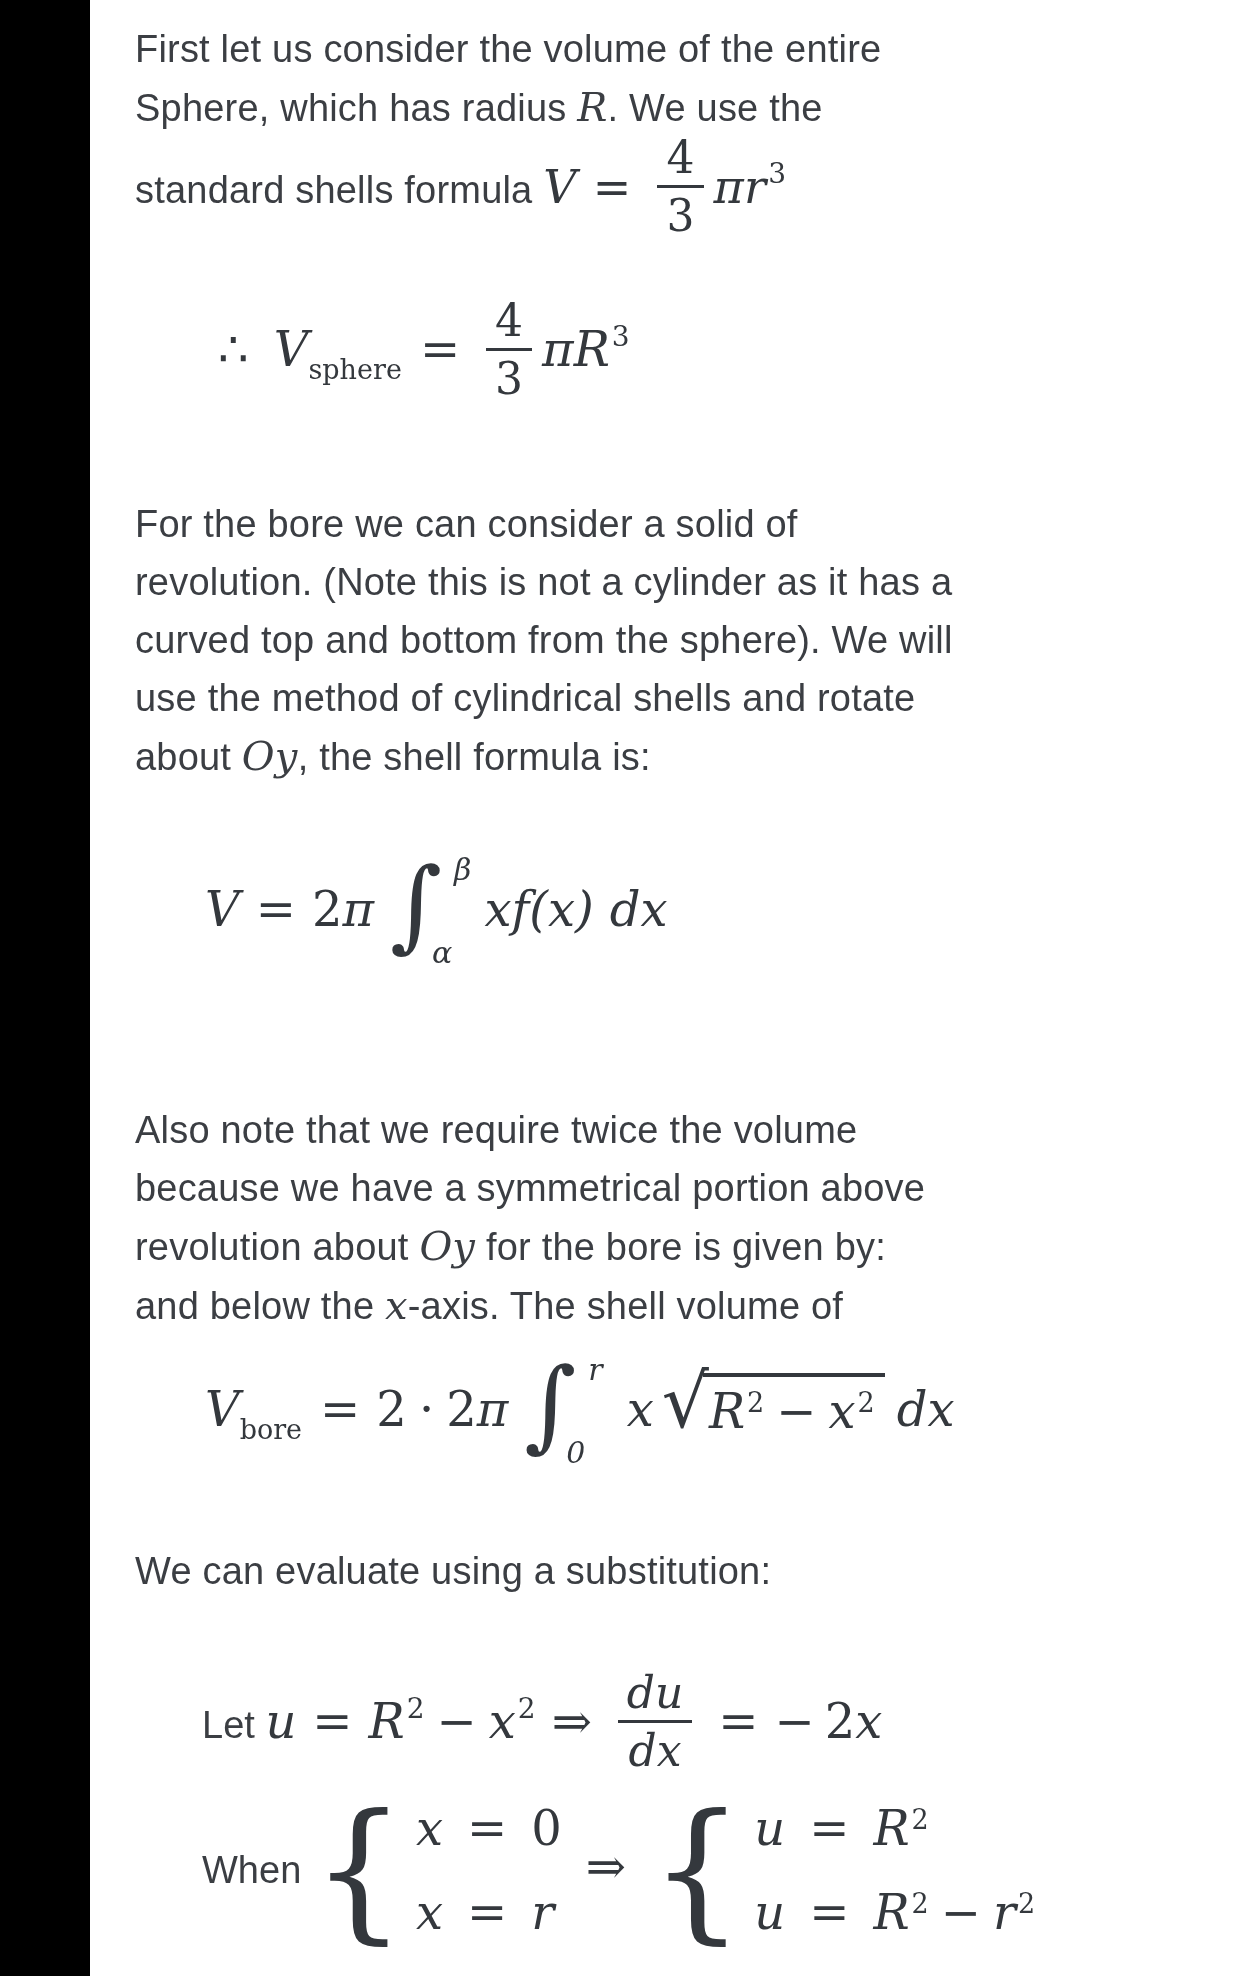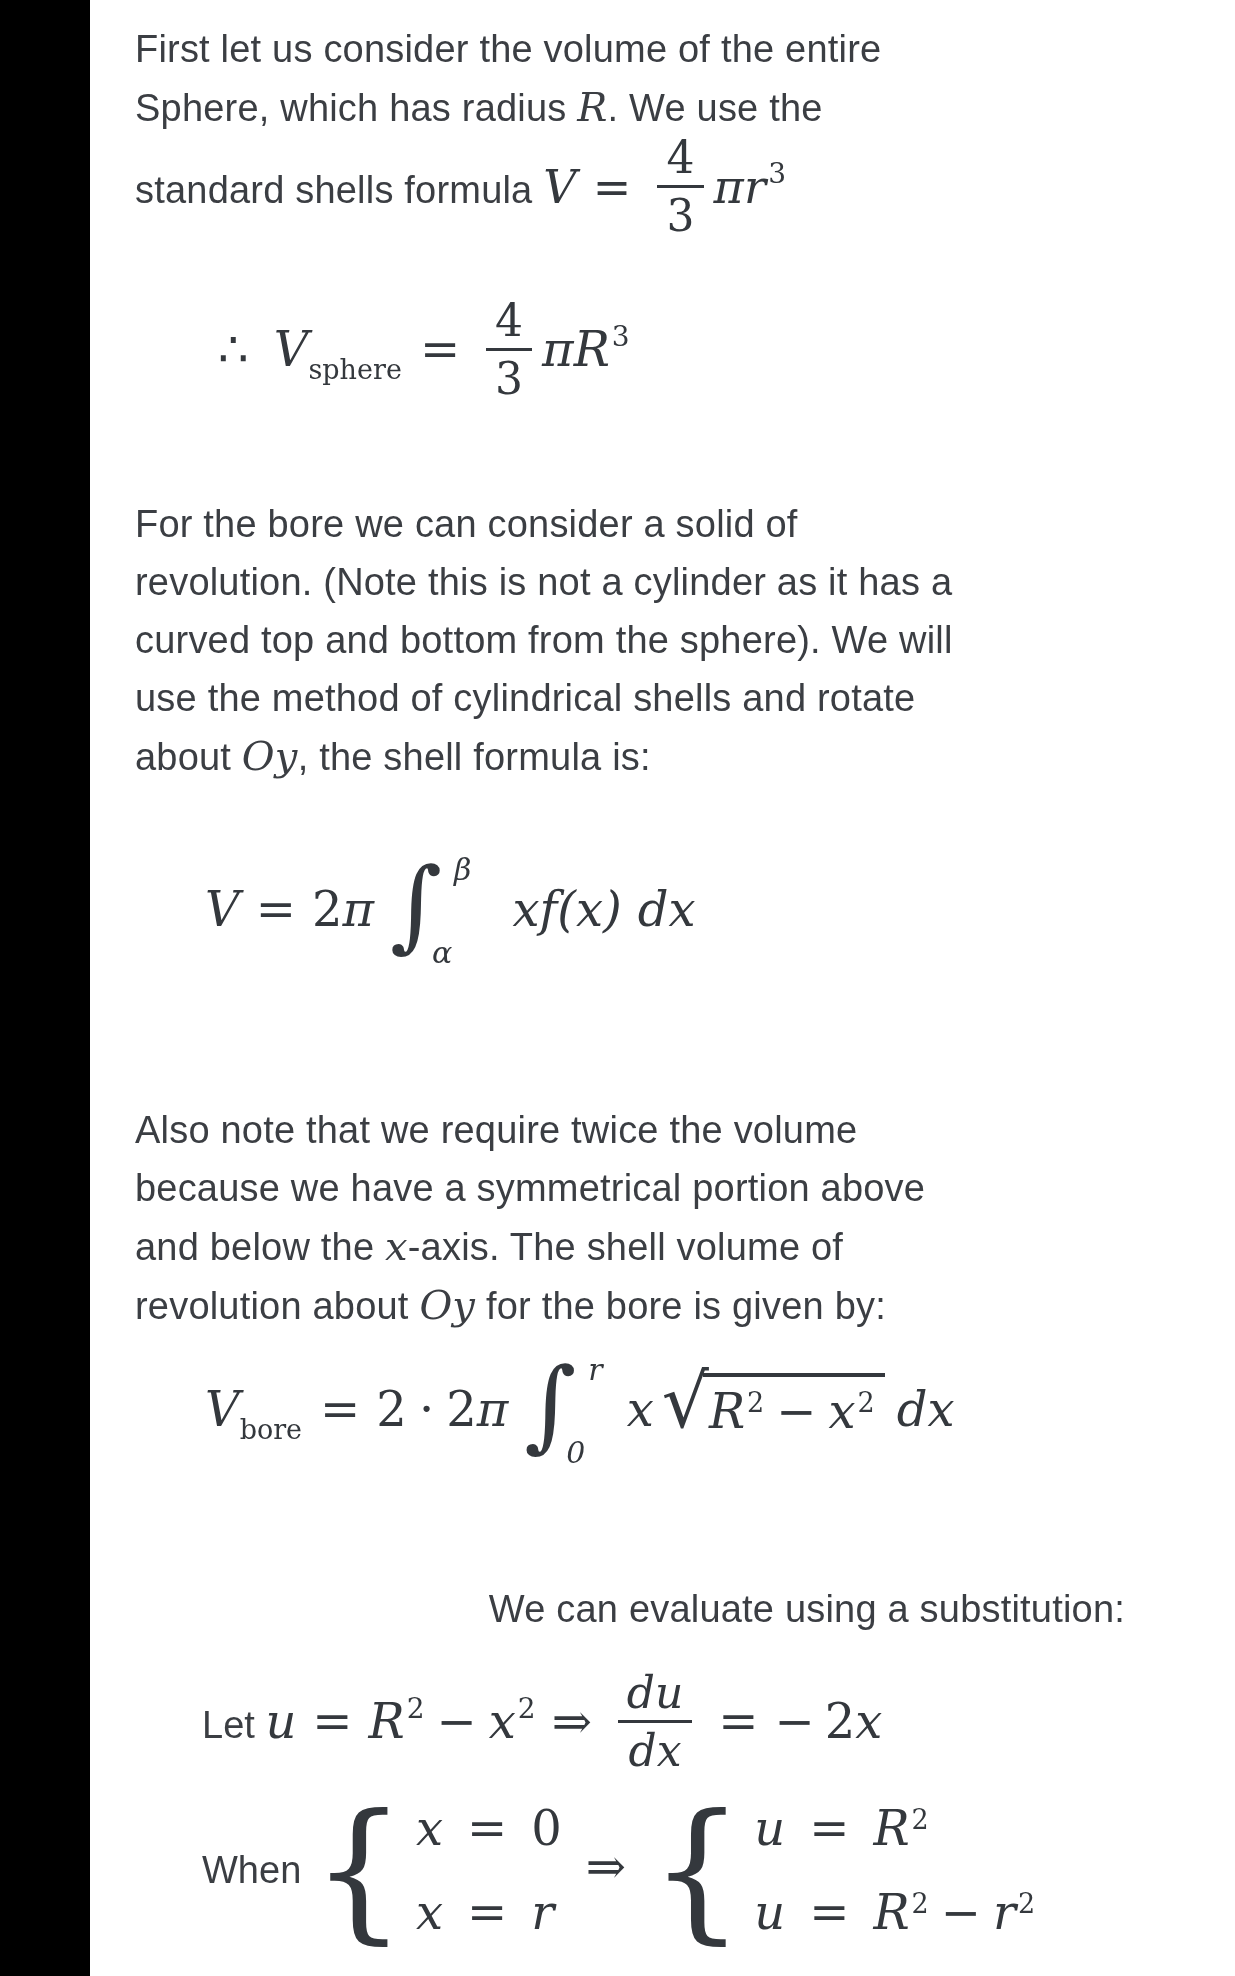--- a/index.html
+++ b/index.html
@@ -98,44 +98,44 @@
     <div class="pline"><span>about </span><span class="imath">Oy</span><span>, the shell formula is:</span></div>
   </div>
 
   <div class="display" style="top:852px; left:115px;">
     <span class="it">V</span><span class="rel">=</span><span class="up">2</span><span class="it">π</span><span class="integral">
         <span class="int-glyph">∫</span>
         <span class="int-lims">
           <span class="ltop">β</span>
           <span class="lbot">α</span>
         </span>
-      </span><span class="it" style="margin-left:31px;">xf(x)</span><span class="it" style="margin-left:16px;">dx</span>
+      </span><span class="it" style="margin-left:3px;">xf(x)</span><span class="it" style="margin-left:16px;">dx</span>
   </div>
 
   <div class="para" style="top:1101px;">
     <div class="pline"><span>Also note that we require twice the volume</span></div>
     <div class="pline"><span>because we have a symmetrical portion above</span></div>
+    <div class="pline"><span>revolution about </span><span class="imath">Oy</span><span> for the bore is given by:</span></div>
     <div class="pline"><span>and below the </span><span class="imath">x</span><span>-axis. The shell volume of</span></div>
-    <div class="pline"><span>revolution about </span><span class="imath">Oy</span><span> for the bore is given by:</span></div>
   </div>
 
   <div class="display" style="top:1352px; left:115px;">
     <span class="it">V</span><span class="msub">bore</span><span class="rel">=</span><span class="up">2</span><span class="binop">·</span><span class="up">2</span><span class="it">π</span><span class="integral">
         <span class="int-glyph">∫</span>
         <span class="int-lims">
           <span class="ltop">r</span>
           <span class="lbot up">0</span>
         </span>
       </span><span class="it" style="margin-left:14px;">x</span><span class="sqrt">
         <span class="rad-glyph">√</span>
         <span class="radicand"><span class="it">R</span><span class="sup">2</span><span class="binop">−</span><span class="it">x</span><span class="sup">2</span></span>
       </span><span class="it" style="margin-left:12px;">dx</span>
   </div>
 
-  <div class="para" style="top:1580px;text-align:right;">
+  <div class="para" style="top:1542px;">
     <div class="pline"><span>We can evaluate using a substitution:</span></div>
   </div>
 
   <div class="display" style="top:1672px; left:112px;">
     <span class="sanslabel">Let </span><span class="it">u</span><span class="rel">=</span><span class="it">R</span><span class="sup">2</span><span class="binop">−</span><span class="it">x</span><span class="sup">2</span><span class="rel">⇒</span><span class="frac">
         <span class="num it">du</span>
         <span class="den it">dx</span>
       </span><span class="rel">=</span><span class="up" style="margin-right:10px;">−</span><span class="up">2</span><span class="it">x</span>
   </div>
 

